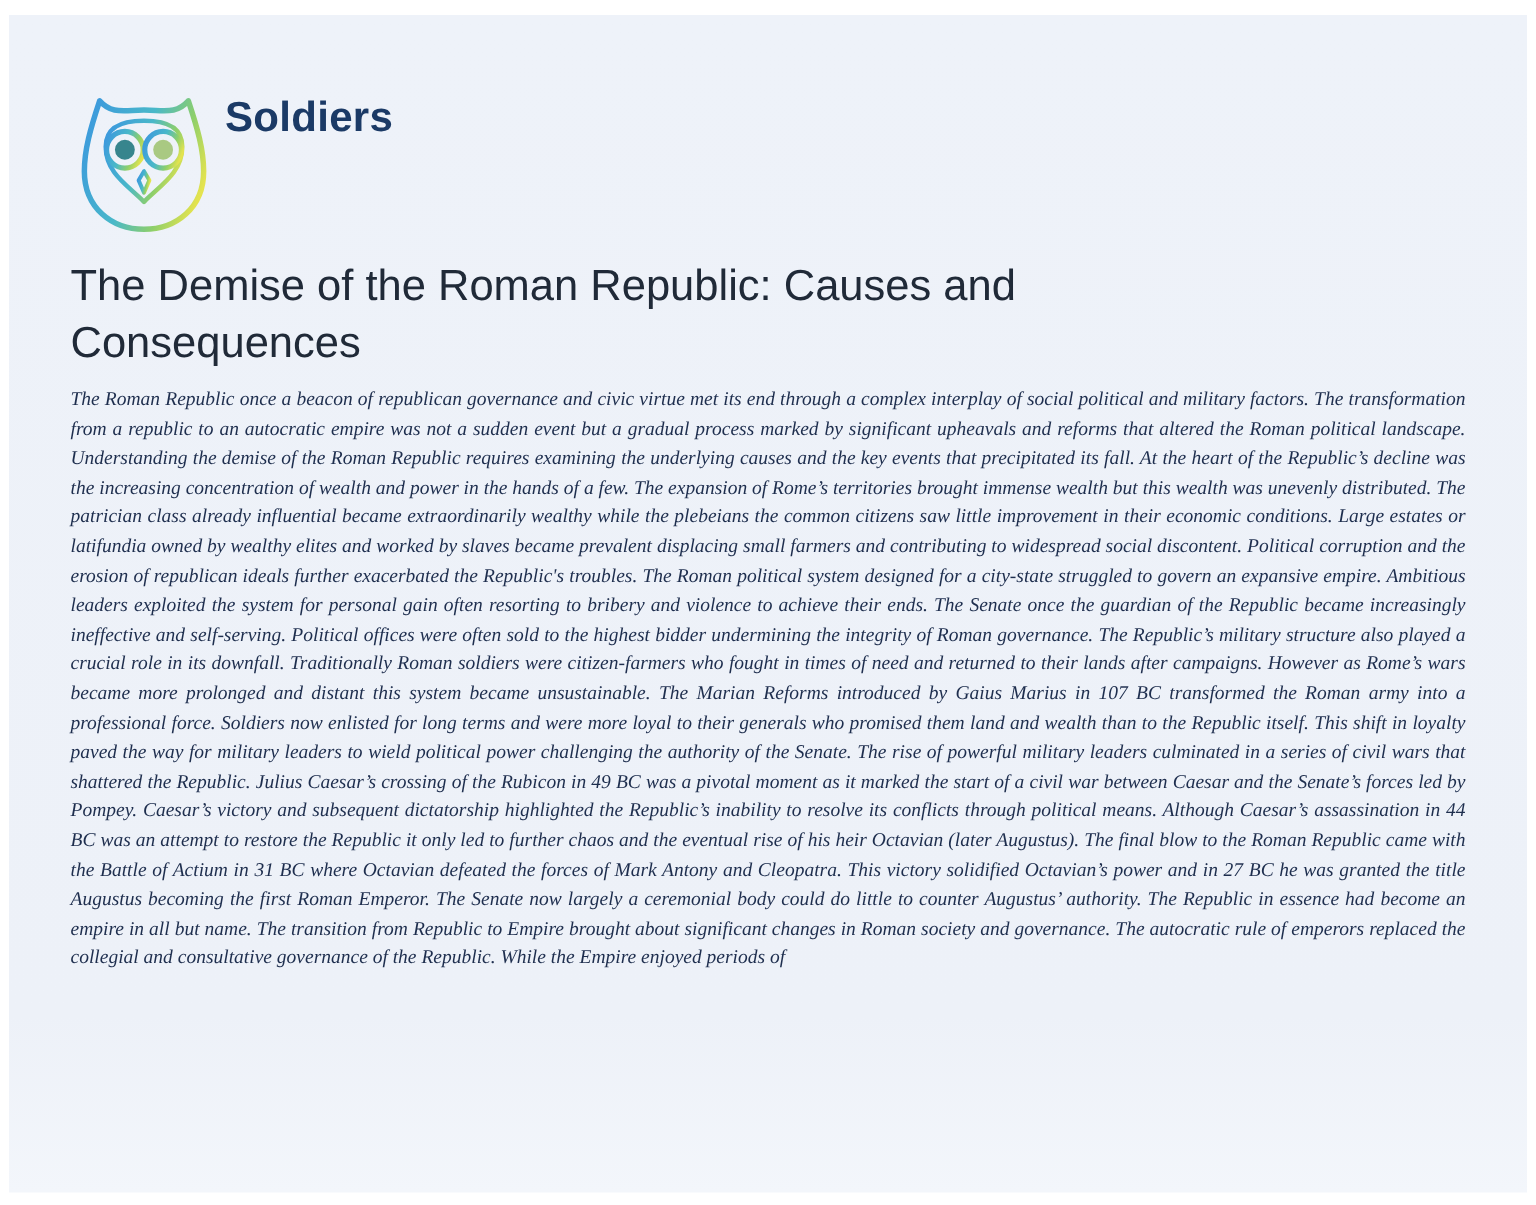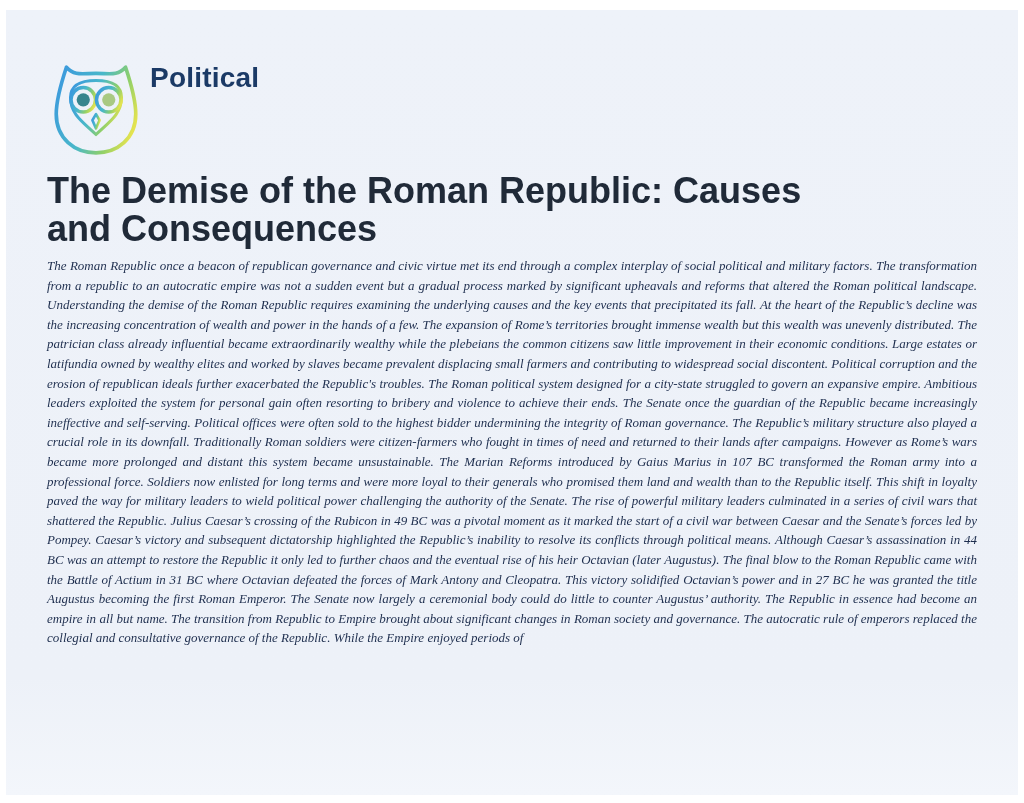--- a/index.html
+++ b/index.html
@@ -44,23 +44,23 @@
     text-decoration: none;
     word-break: break-all;
     font-family: "Liberation Sans", sans-serif;
   }
   .article-title {
     position: absolute;
     left: 41px;
     top: 162px;
     width: 820px;
     margin: 0;
-    font-size: 36px;
+    font-size: 29px;
     line-height: 38px;
-    font-weight: 700;
+    font-weight: 400;
     color: #202a38;
     font-family: "Liberation Sans", sans-serif;
   }
   .article-body {
     position: absolute;
     left: 41px;
     top: 246px;
     width: 930px;
     margin: 0;
     font-family: "Liberation Serif", serif;
@@ -91,20 +91,20 @@
     <path d="M 25 41 C 25 28 35 24 50 24 C 65 24 75 28 75 41 C 75 58 61 66 50 77 C 39 66 25 58 25 41 Z" fill="none" stroke="url(#owlg)" stroke-width="3" stroke-linejoin="round"></path>
 
     <circle cx="37.5" cy="43" r="12" fill="none" stroke="url(#owlg)" stroke-width="3.4"></circle>
     <circle cx="62.5" cy="43" r="12" fill="none" stroke="url(#owlg)" stroke-width="3.4"></circle>
     <circle cx="37.5" cy="43" r="6.5" fill="#37858d"></circle>
     <circle cx="62.5" cy="43" r="6.5" fill="#a9c982"></circle>
 
     <path d="M 50 57 L 46.5 63 L 50 71 L 53.5 63 Z" fill="none" stroke="url(#owlg)" stroke-width="2.6" stroke-linejoin="round"></path>
   </svg>
 
-  <div class="brand-name">Political</div>
+  <div class="brand-name">Soldiers</div>
 
 
   <h1 class="article-title">The Demise of the Roman Republic: Causes and Consequences</h1>
 
   <p class="article-body">The Roman Republic once a beacon of republican governance and civic virtue met its end through a complex interplay of social political and military factors. The transformation from a republic to an autocratic empire was not a sudden event but a gradual process marked by significant upheavals and reforms that altered the Roman political landscape. Understanding the demise of the Roman Republic requires examining the underlying causes and the key events that precipitated its fall. At the heart of the Republic’s decline was the increasing concentration of wealth and power in the hands of a few. The expansion of Rome’s territories brought immense wealth but this wealth was unevenly distributed. The patrician class already influential became extraordinarily wealthy while the plebeians the common citizens saw little improvement in their economic conditions. Large estates or latifundia owned by wealthy elites and worked by slaves became prevalent displacing small farmers and contributing to widespread social discontent. Political corruption and the erosion of republican ideals further exacerbated the Republic's troubles. The Roman political system designed for a city-state struggled to govern an expansive empire. Ambitious leaders exploited the system for personal gain often resorting to bribery and violence to achieve their ends. The Senate once the guardian of the Republic became increasingly ineffective and self-serving. Political offices were often sold to the highest bidder undermining the integrity of Roman governance. The Republic’s military structure also played a crucial role in its downfall. Traditionally Roman soldiers were citizen-farmers who fought in times of need and returned to their lands after campaigns. However as Rome’s wars became more prolonged and distant this system became unsustainable. The Marian Reforms introduced by Gaius Marius in 107 BC transformed the Roman army into a professional force. Soldiers now enlisted for long terms and were more loyal to their generals who promised them land and wealth than to the Republic itself. This shift in loyalty paved the way for military leaders to wield political power challenging the authority of the Senate. The rise of powerful military leaders culminated in a series of civil wars that shattered the Republic. Julius Caesar’s crossing of the Rubicon in 49 BC was a pivotal moment as it marked the start of a civil war between Caesar and the Senate’s forces led by Pompey. Caesar’s victory and subsequent dictatorship highlighted the Republic’s inability to resolve its conflicts through political means. Although Caesar’s assassination in 44 BC was an attempt to restore the Republic it only led to further chaos and the eventual rise of his heir Octavian (later Augustus). The final blow to the Roman Republic came with the Battle of Actium in 31 BC where Octavian defeated the forces of Mark Antony and Cleopatra. This victory solidified Octavian’s power and in 27 BC he was granted the title Augustus becoming the first Roman Emperor. The Senate now largely a ceremonial body could do little to counter Augustus’ authority. The Republic in essence had become an empire in all but name. The transition from Republic to Empire brought about significant changes in Roman society and governance. The autocratic rule of emperors replaced the collegial and consultative governance of the Republic. While the Empire enjoyed periods of</p>
 
 </div>
 
 </body></html>

